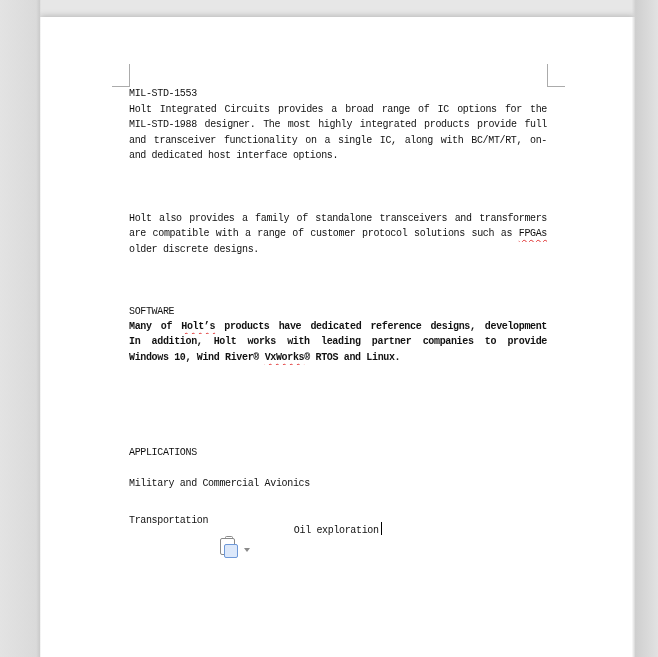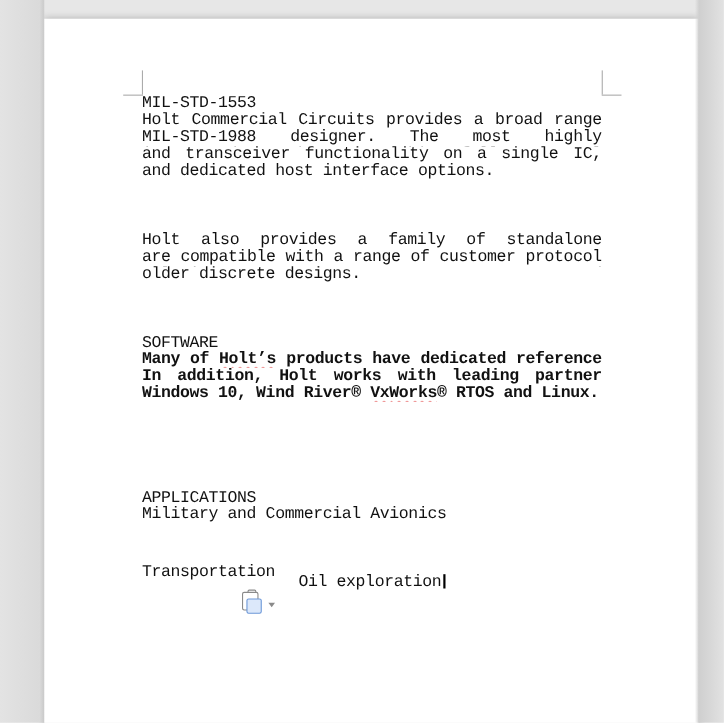--- a/index.html
+++ b/index.html
@@ -36,21 +36,21 @@
   }
   .cm-left-v  { left: 129px; top: 64px; width: 1px;  height: 22px; }
   .cm-left-h  { left: 112px; top: 86px; width: 18px; height: 1px;  }
   .cm-right-v { left: 547px; top: 64px; width: 1px;  height: 22px; }
   .cm-right-h { left: 547px; top: 86px; width: 18px; height: 1px;  }
 
   .textblock {
     position: absolute;
     left: 129px;
     width: 418px;
-    font-size: 15px;
+    font-size: 10px;
     letter-spacing: -0.35px;
     line-height: 15.4px;
     color: #111111;
   }
   .line {
     height: 15.4px;
     overflow: hidden;
   }
   .jl {
     text-align: justify;
@@ -61,21 +61,21 @@
     text-decoration-thickness: 1px;
     text-underline-offset: 2.5px;
     text-decoration-skip-ink: none;
   }
   #heading-mil          { top: 86px;  }
   #para-intro           { top: 102px; }
   #para-transceivers    { top: 211px; }
   #heading-software     { top: 304px; }
   #para-software        { top: 319px; font-weight: bold; }
   #heading-applications { top: 445px; }
-  #app-avionics         { top: 460px; }
+  #app-avionics         { top: 476px; }
   #app-transportation   { top: 513px; }
   #app-oil              { top: 522px; text-align: center; }
 
   .text-cursor {
     display: inline-block;
     width: 1.5px;
     height: 13px;
     background: #000000;
     margin-left: 2px;
     vertical-align: -2px;
@@ -137,21 +137,21 @@
 <div class="canvas-shade"></div>
 
 <div class="cropmark cm-left-v"></div>
 <div class="cropmark cm-left-h"></div>
 <div class="cropmark cm-right-v"></div>
 <div class="cropmark cm-right-h"></div>
 
 <div class="textblock" id="heading-mil">MIL-STD-1553</div>
 
 <div class="textblock" id="para-intro">
-    <div class="line jl">Holt Commercial Circuits provides a broad range of IC options for the</div>
+    <div class="line jl">Holt Integrated Circuits provides a broad range of IC options for the</div>
     <div class="line jl">MIL-STD-1988 designer. The most highly integrated products provide full protocol</div>
     <div class="line jl">and transceiver functionality on a single IC, along with BC/MT/RT, on-chip RAM</div>
     <div class="line">and dedicated host interface options.</div>
   </div>
 
 <div class="textblock" id="para-transceivers">
     <div class="line jl">Holt also provides a family of standalone transceivers and transformers which</div>
     <div class="line jl">are compatible with a range of customer protocol solutions such as <span class="sq">FPGAs</span> and</div>
     <div class="line">older discrete designs.</div>
   </div>

